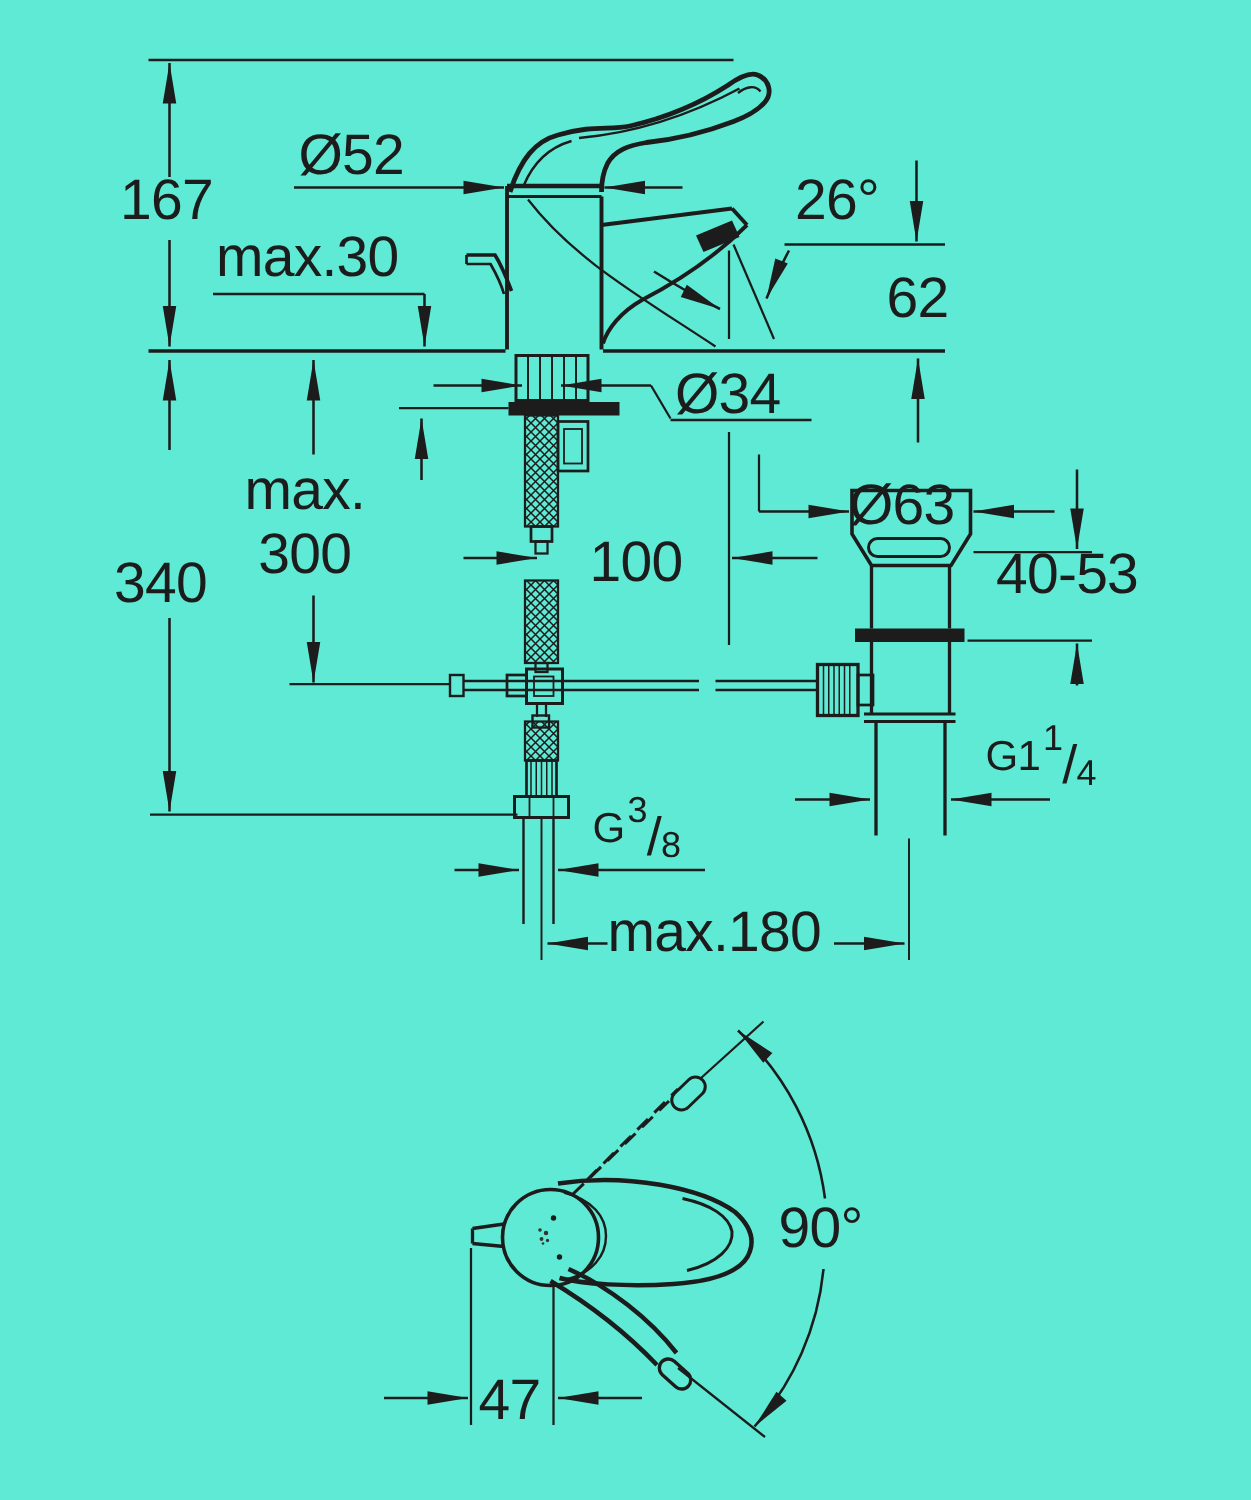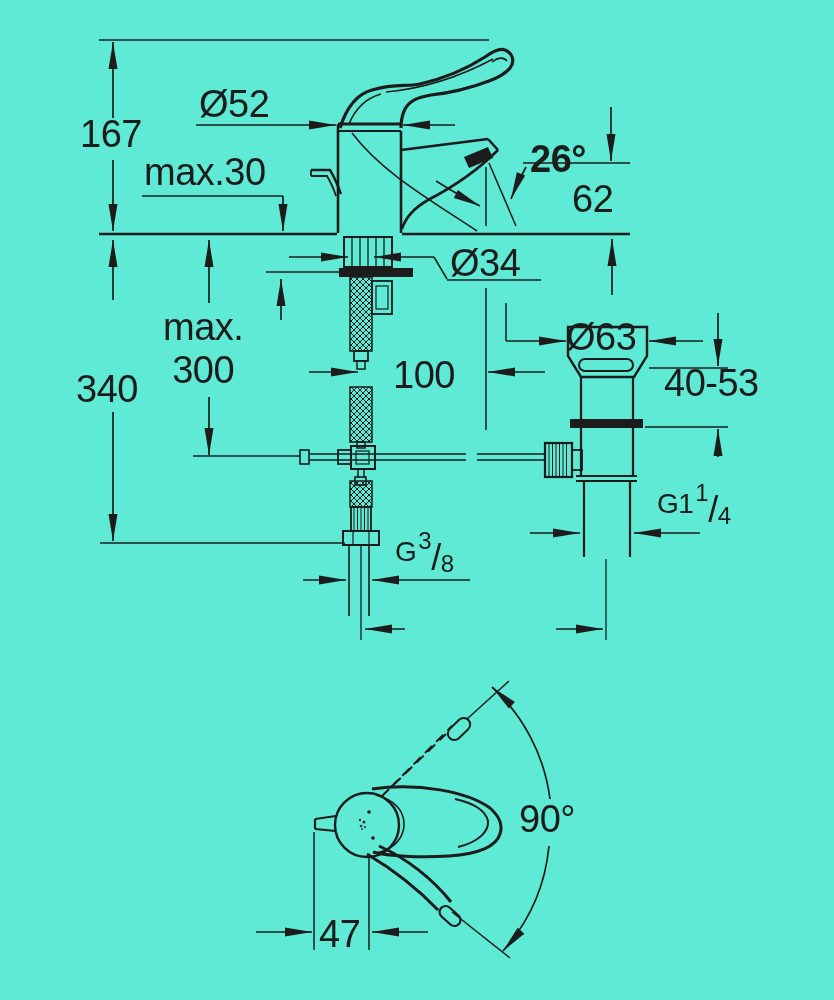--- a/index.html
+++ b/index.html
@@ -191,22 +191,22 @@
       <line x1="256" y1="932" x2="312" y2="932" stroke-width="1.7" marker-end="url(#ah)"></line>
       <line x1="428" y1="932" x2="372" y2="932" stroke-width="1.7" marker-end="url(#ah)"></line>
     </g>
   </g>
 </svg>
 
 <div class="overlay">
   <div class="dim" style="left:80px;top:115px;">167</div>
   <div class="dim" style="left:199px;top:85px;">Ø52</div>
   <div class="dim" style="left:144px;top:153px;">max.30</div>
-  <div class="dim" style="left:530px;top:140px;font-weight:bold;">26°</div>
-  <div class="dim" style="left:572px;top:180px;">62</div>
+  <div class="dim" style="left:530px;top:115px;">26°</div>
+  <div class="dim" style="left:591px;top:180px;">62</div>
   <div class="dim" style="left:450px;top:244px;">Ø34</div>
   <div class="dim twoline" style="left:163px;top:306px;">max.
 300</div>
   <div class="dim" style="left:76px;top:370px;">340</div>
   <div class="dim" style="left:393px;top:356px;">100</div>
   <div class="dim" style="left:566px;top:318px;">Ø63</div>
   <div class="dim" style="left:664px;top:364px;">40-53</div>
 
   <div class="dim frac" style="left:657px;top:490px;">
     <span class="base">G1</span>
@@ -215,17 +215,18 @@
     <sub>4</sub>
   </div>
 
   <div class="dim frac" style="left:395px;top:538px;">
     <span class="base">G</span>
     <sup>3</sup>
     <span class="slash">/</span>
     <sub>8</sub>
   </div>
 
+  <div class="dim" style="left:405px;top:603px;">max.180</div>
   <div class="dim" style="left:519px;top:800px;">90°</div>
   <div class="dim" style="left:319px;top:915px;">47</div>
 </div>
 
 </div>
 
 </body></html>

